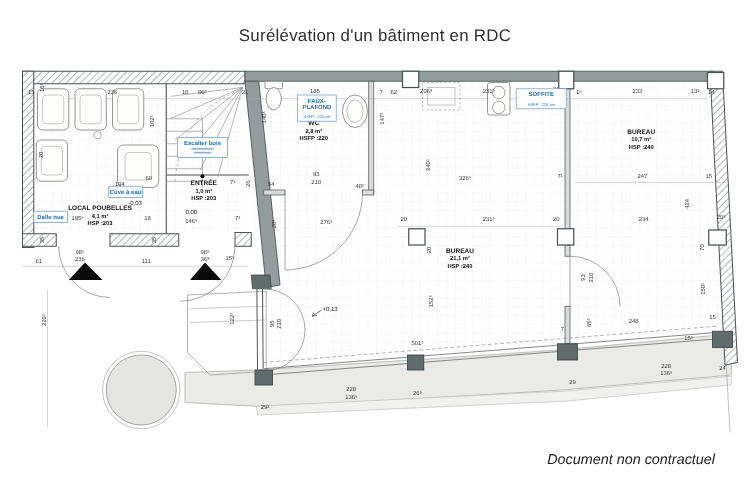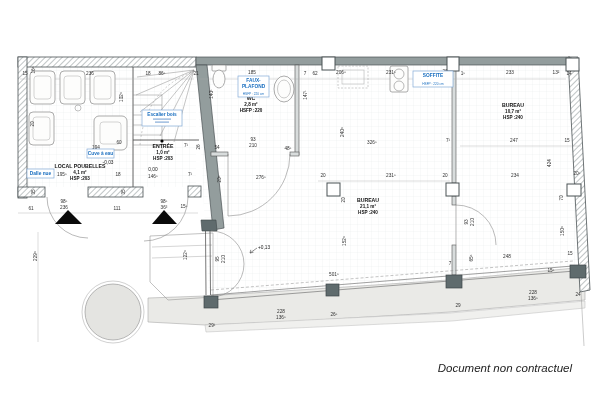--- a/index.html
+++ b/index.html
@@ -13,20 +13,21 @@
   .dim{font-size:4.7px;fill:#333;}
   .room-name{font-size:5.2px;font-weight:bold;fill:#111;}
   .room-sub{font-size:4.6px;font-weight:bold;fill:#111;}
   .lvl{font-size:4.8px;fill:#222;}
   .blue{fill:#1a6fc0;}
 </style>
 </head>
 <body>
 
 <div class="stage">
+  <div class="title">Surélévation d'un bâtiment en RDC</div>
 
   <svg id="plan" width="600" height="400" viewBox="0 0 600 400">
     <defs>
       <pattern id="hatch" width="4" height="4" patternUnits="userSpaceOnUse" patternTransform="rotate(45)">
         <rect width="4" height="4" fill="#ffffff"></rect>
         <line x1="0" y1="0" x2="0" y2="4" stroke="#8a9496" stroke-width="1.1"></line>
       </pattern>
       <pattern id="grid" width="7" height="7" patternUnits="userSpaceOnUse">
         <path d="M7,0 L0,0 0,7" fill="none" stroke="#e9eded" stroke-width="0.5"></path>
       </pattern>

